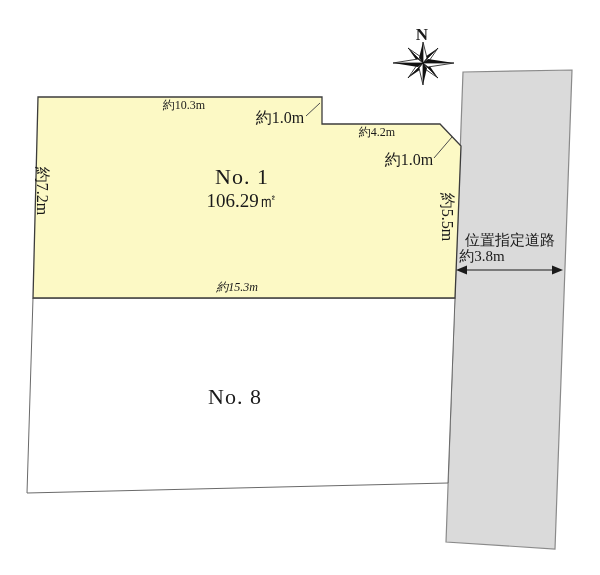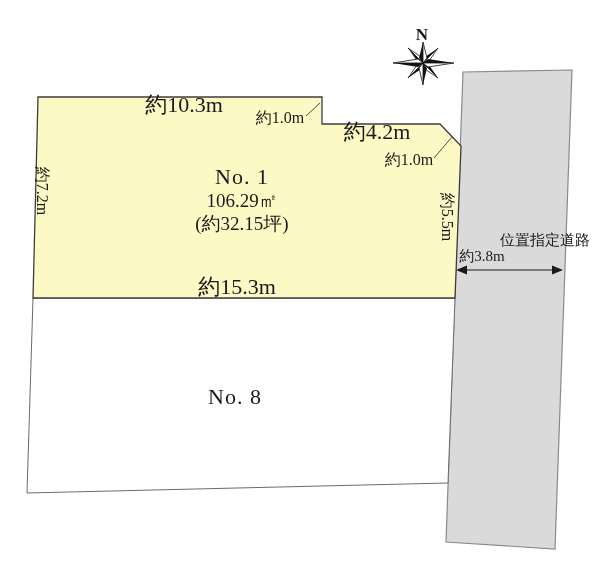--- a/index.html
+++ b/index.html
@@ -16,21 +16,21 @@
   .lbl {
     position: absolute;
     white-space: nowrap;
     transform: translate(-50%, -50%);
     line-height: 1;
     color: #1a1a1a;
   }
   .lbl.vert { transform: translate(-50%, -50%) rotate(90deg); }
   .f22 { font-size: 22px; letter-spacing: 1px; text-align: right; }
   .f19 { font-size: 19px; }
-  .f17 { font-size: 22px; }
+  .f17 { font-size: 12px; }
   .f16 { font-size: 16px; }
   .f15 { font-size: 15px; }
   .nletter { font-size: 17px; font-weight: bold; }
 </style>
 </head>
 <body>
 
 <div id="canvas">
 
   <svg id="plan-svg" width="600" height="575" viewBox="0 0 600 575">
@@ -80,27 +80,26 @@
   <div class="lbl f16" style="left:280px; top:118px;">約1.0m</div>
 
   <div class="lbl f17" style="left:377px; top:132px;">約4.2m</div>
 
   <div class="lbl f16" style="left:409px; top:160px;">約1.0m</div>
 
   <div class="lbl vert f16" style="left:42px; top:191px;">約7.2m</div>
 
   <div class="lbl vert f16" style="left:447px; top:217px;">約5.5m</div>
 
-  <div class="lbl f17" style="left:237px; top:287px;">約15.3m</div>
+  <div class="lbl f17" style="left:237px; top:287px;font-style:italic;">約15.3m</div>
 
   <div class="lbl f22" style="left:242px; top:177px;">No. 1</div>
 
   <div class="lbl f19" style="left:242px; top:200px;">106.29㎡</div>
 
-  <div class="lbl f19" style="left:242px; top:223px;">(約32.15坪)</div>
 
   <div class="lbl f22" style="left:235px; top:397px;">No. 8</div>
 
-  <div class="lbl f15" style="left:510px; top:240px;margin-left:35px;">位置指定道路</div>
+  <div class="lbl f15" style="left:510px; top:240px;">位置指定道路</div>
 
   <div class="lbl f15" style="left:482px; top:256px;">約3.8m</div>
 
 </div>
 
 </body></html>

